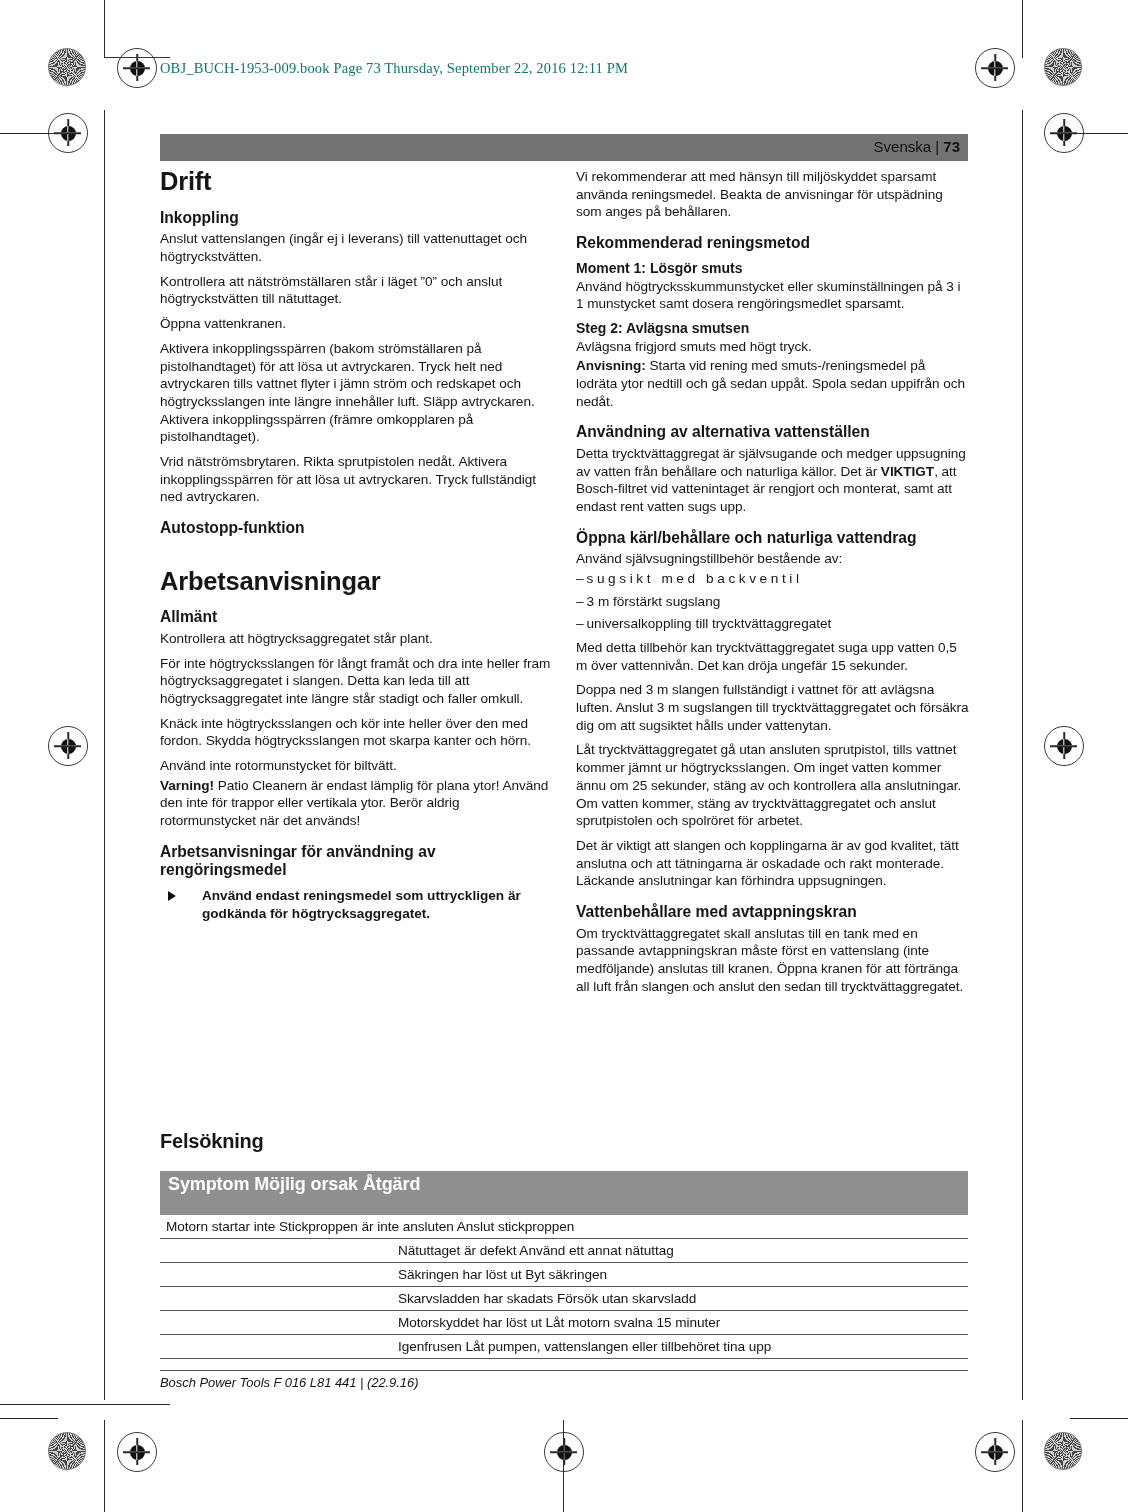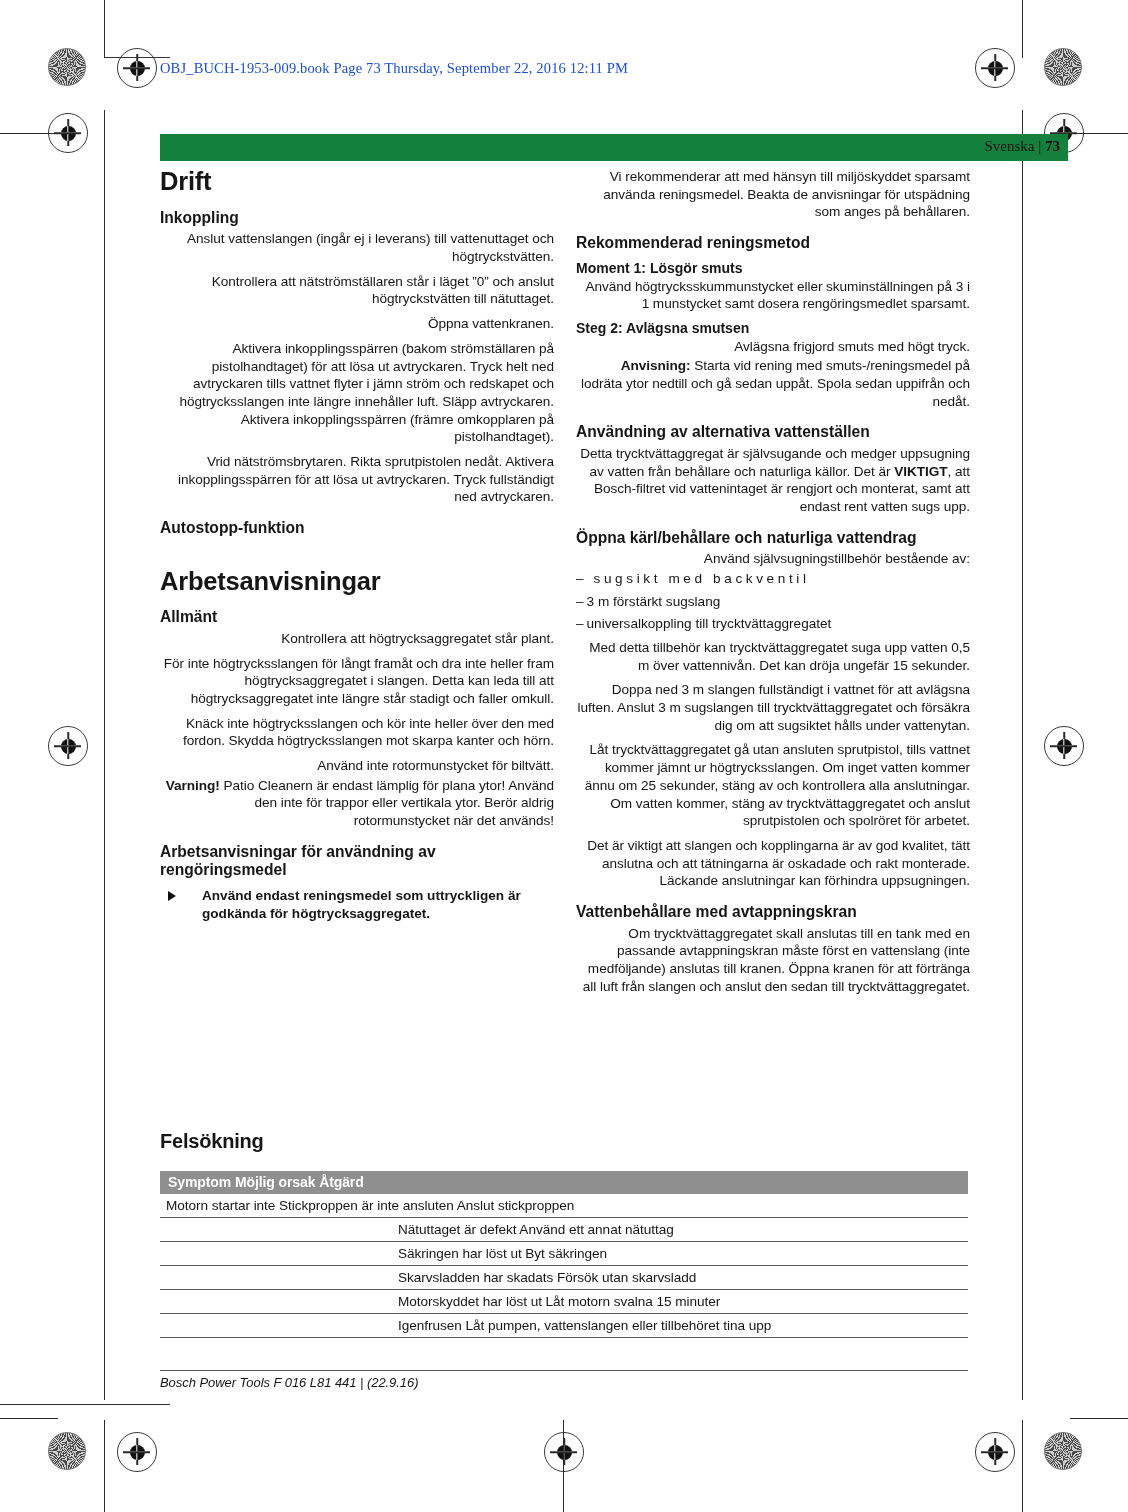--- a/index.html
+++ b/index.html
@@ -53,36 +53,35 @@
   .cl-h { height: 1.4px; }
   .cl-v { width: 1.4px; }
 
   
   .filehdr {
     position: absolute;
     left: 160px; top: 60px;
     font-family: "Liberation Serif", serif;
     font-size: 14.5px;
     letter-spacing: 0.15px;
-    color: #1d4ed8;
+    color: #0f766e;
     white-space: nowrap;
   }
   .filehdr-rule {
     position: absolute;
     left: 104px; top: 57px; width: 66px; height: 1.3px;
     background: #333;
   }
 
   
   .pageband {
     position: absolute;
     left: 160px; top: 134px;
-    width: 908px; height: 27px;
-    background: #15803d;
-    font-family: Liberation Serif, serif;
+    width: 808px; height: 27px;
+    background: #737373;
   }
   .pageband .lang {
     position: absolute;
     right: 8px; top: 4px;
     font-size: 15px;
     color: #111;
   }
   .pageband .lang b { font-weight: bold; }
 
   
@@ -116,38 +115,37 @@
     font-weight: bold;
     margin: 7px 0 1px 0;
     line-height: 1.2;
   }
 
   p.body {
     font-size: 13.6px;
     line-height: 1.30;
     margin: 0 0 7px 0;
     letter-spacing: -0.05px;
-    text-align: right;
   }
   p.body.tight { margin-bottom: 2px; }
   p.body b { font-weight: bold; }
 
   ul.dashlist {
     list-style: none;
     margin: 0 0 6px 0;
     padding: 0;
   }
   ul.dashlist li {
     font-size: 13.6px;
     line-height: 1.30;
     margin-bottom: 5px;
     text-indent: 0;
   }
   ul.dashlist li .dash { margin-right: 3px; }
-  li.letterspaced .txt { letter-spacing: 3.6px; margin-left: 7px; }
+  li.letterspaced .txt { letter-spacing: 3.6px; }
 
   .arrowitem {
     position: relative;
     font-size: 13.6px;
     font-weight: bold;
     line-height: 1.30;
     padding-left: 42px;
     margin-top: 7px;
   }
   .arrowitem .tri {
@@ -174,22 +172,22 @@
   table.ts {
     width: 100%;
     border-collapse: collapse;
     font-size: 13.6px;
   }
   table.ts th {
     background: #8f8f8f;
     color: #ffffff;
     font-weight: bold;
     text-align: left;
-    padding: 3px 0 4px 8px;
-    font-size: 14px;
+    padding: 3px 0 20px 8px;
+    font-size: 18px;
     letter-spacing: -0.1px;
   }
   table.ts td {
     padding: 4px 0 4px 6px;
     vertical-align: top;
     letter-spacing: -0.05px;
   }
   table.ts tr.row td {
     border-bottom: 1.4px solid #555;
   }

